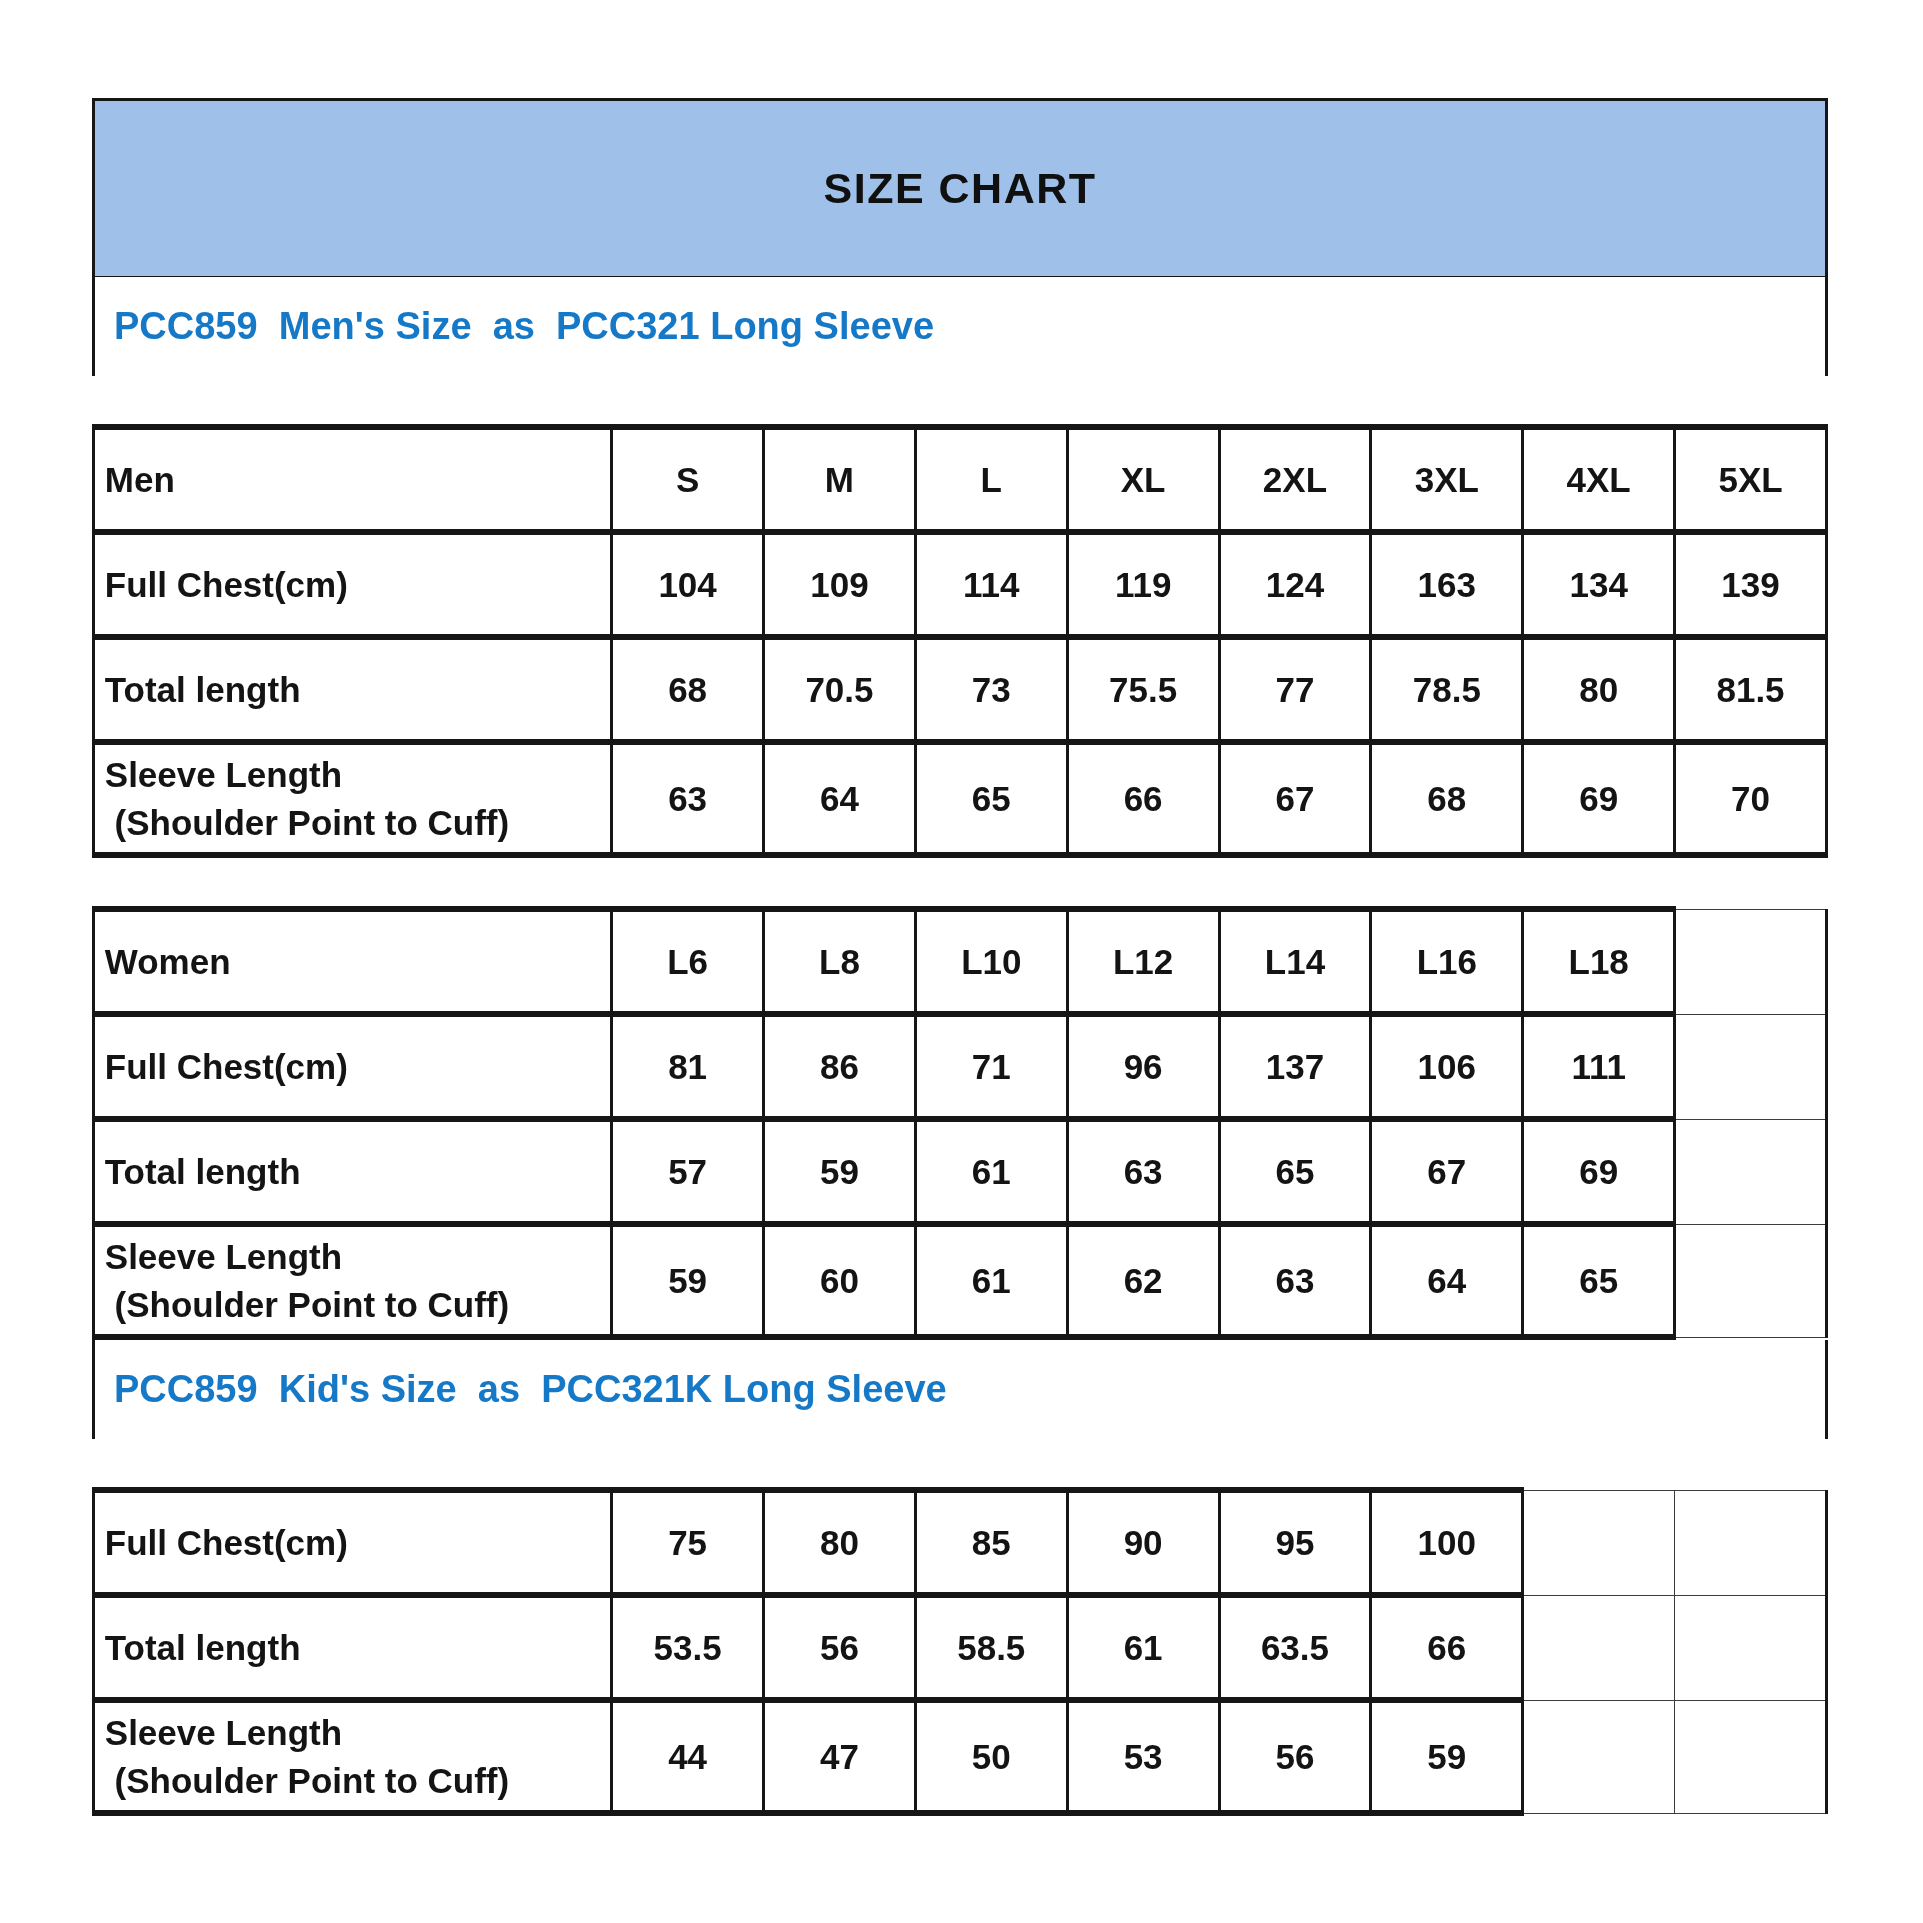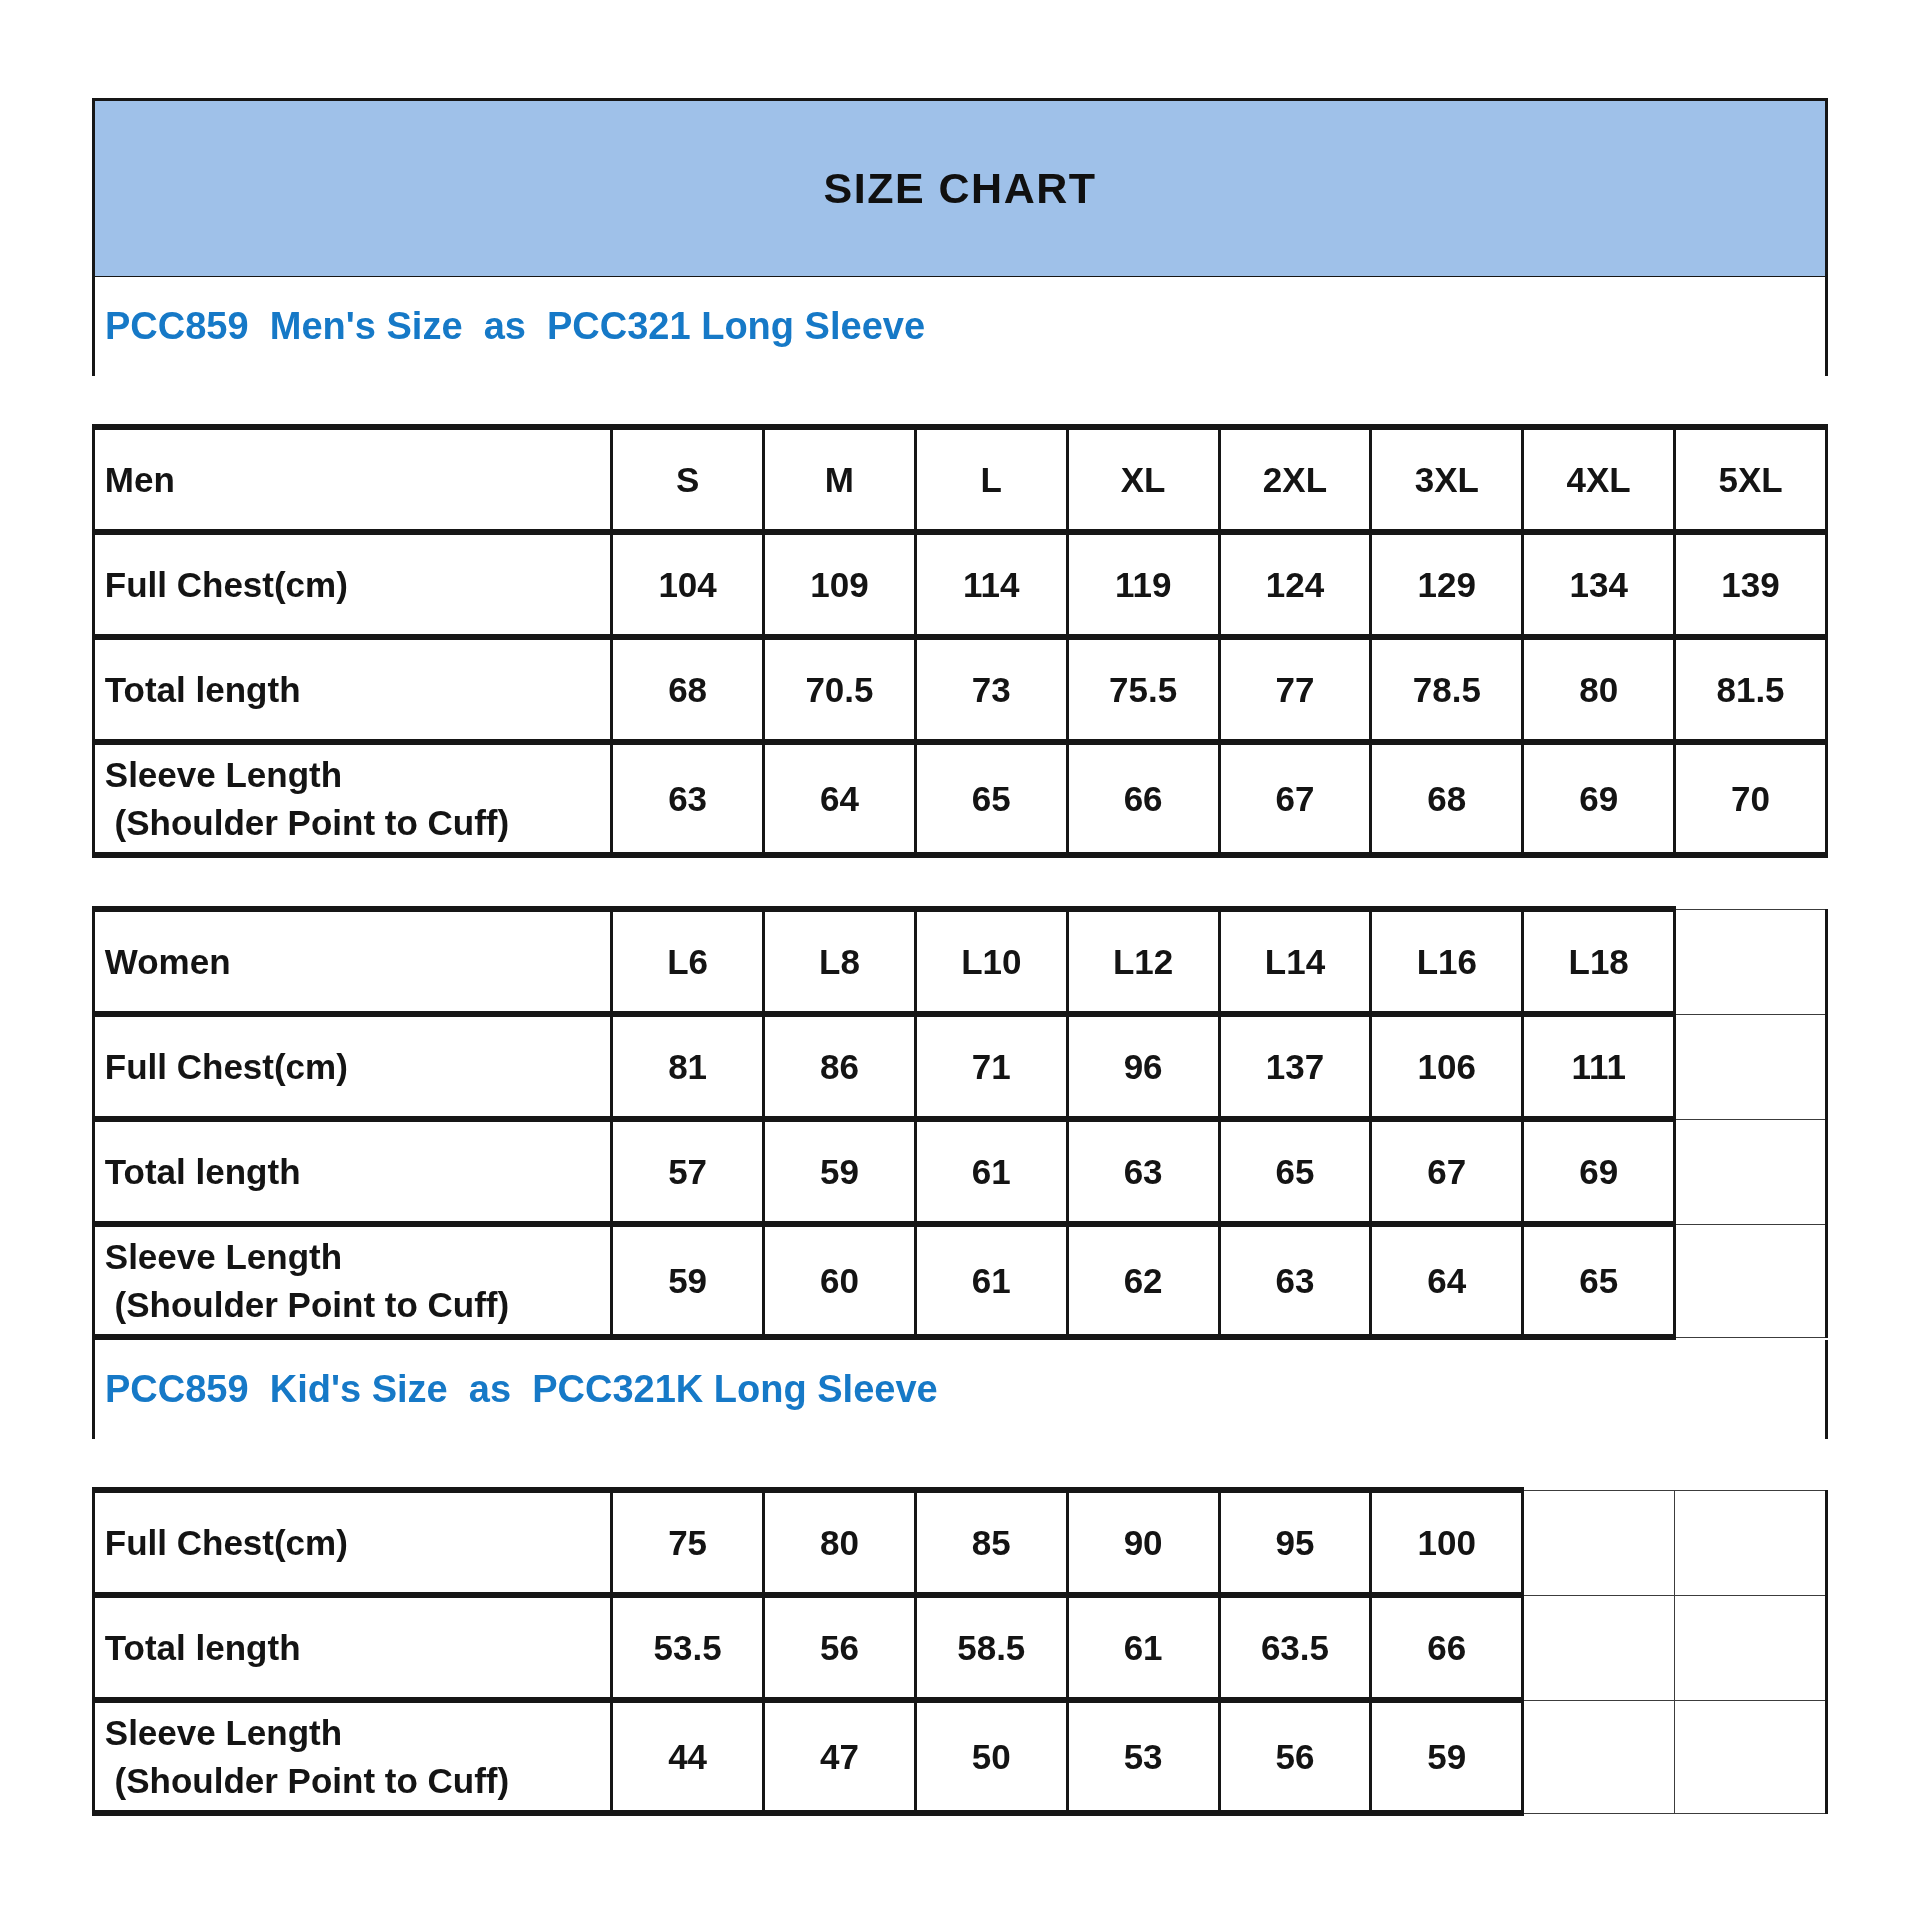--- a/index.html
+++ b/index.html
@@ -39,21 +39,21 @@
     color: #101010;
   }
 
   .section-heading {
     height: 99px;
     border-left: 3.8px solid var(--border-color, #161616);
     border-right: 3.8px solid var(--border-color, #161616);
     background: #ffffff;
     display: flex;
     align-items: center;
-    padding-left: 10px;
+    padding-left: 19px;
     font-size: 38px;
     color: var(--heading-color, #1679C7);
     white-space: pre-wrap;
   }
 
   table.size-table {
     width: 100%;
     border-collapse: collapse;
     table-layout: fixed;
     margin-top: 48px;
@@ -118,21 +118,21 @@
           <td class="value-cell">4XL</td>
           <td class="value-cell">5XL</td>
         </tr>
         <tr>
           <td class="label-cell">Full Chest(cm)</td>
           <td class="value-cell">104</td>
           <td class="value-cell">109</td>
           <td class="value-cell">114</td>
           <td class="value-cell">119</td>
           <td class="value-cell">124</td>
-          <td class="value-cell">129</td>
+          <td class="value-cell">163</td>
           <td class="value-cell">134</td>
           <td class="value-cell">139</td>
         </tr>
         <tr>
           <td class="label-cell">Total length</td>
           <td class="value-cell">68</td>
           <td class="value-cell">70.5</td>
           <td class="value-cell">73</td>
           <td class="value-cell">75.5</td>
           <td class="value-cell">77</td>

